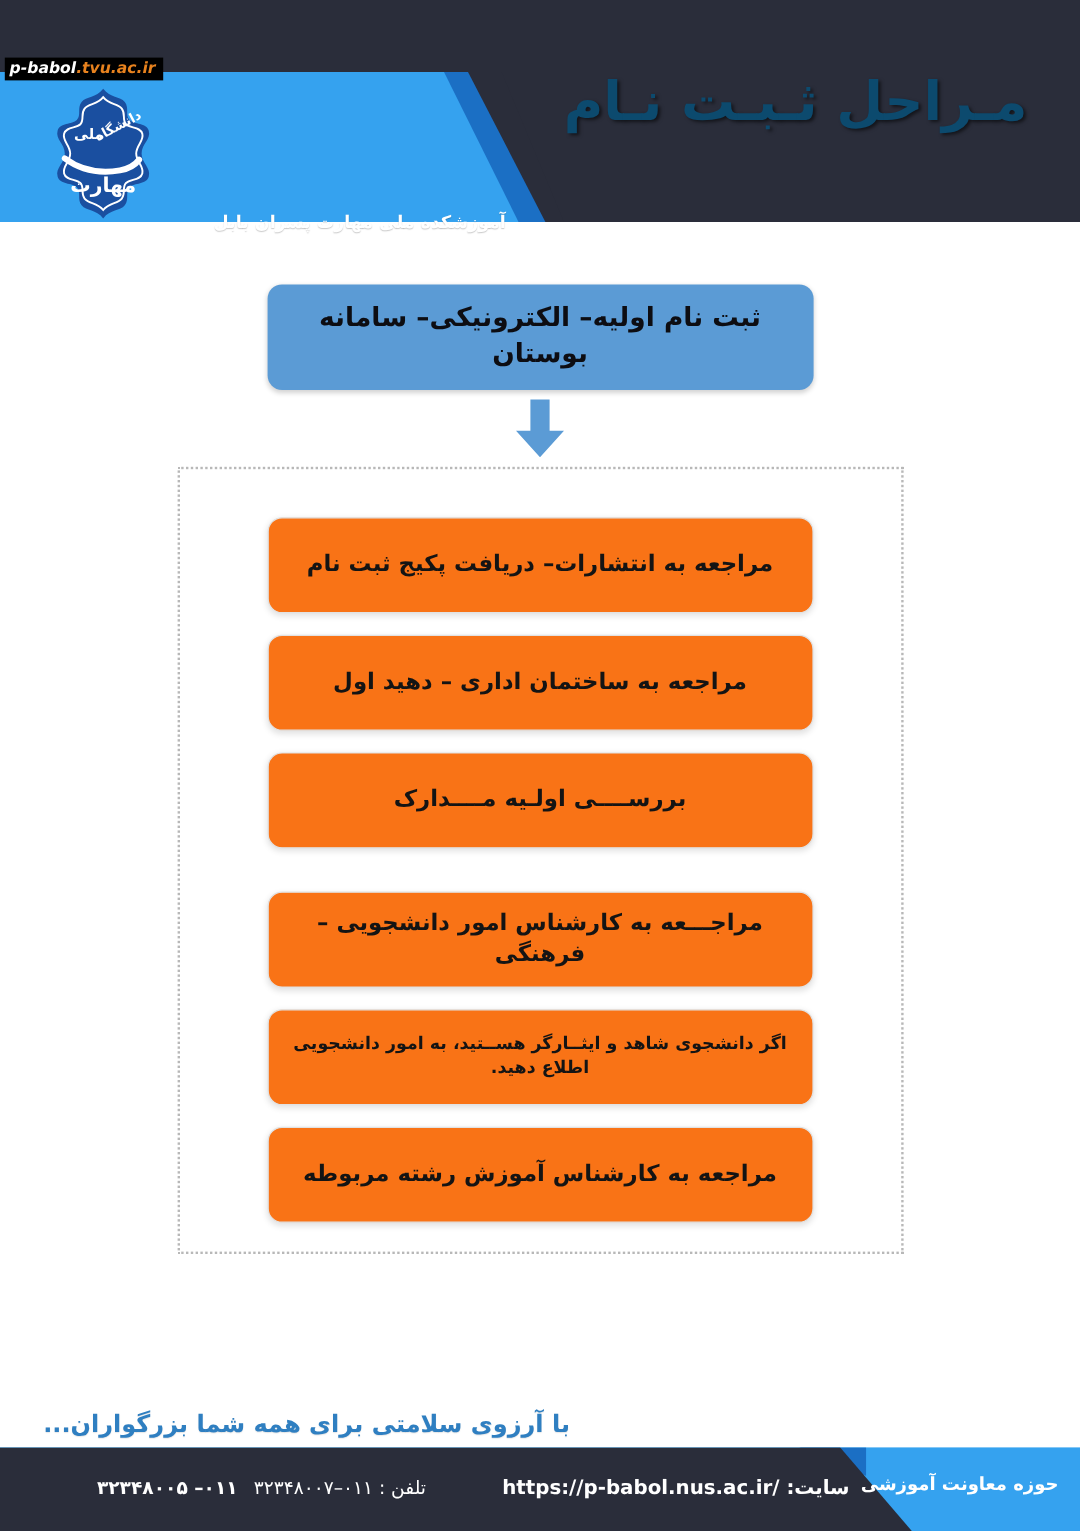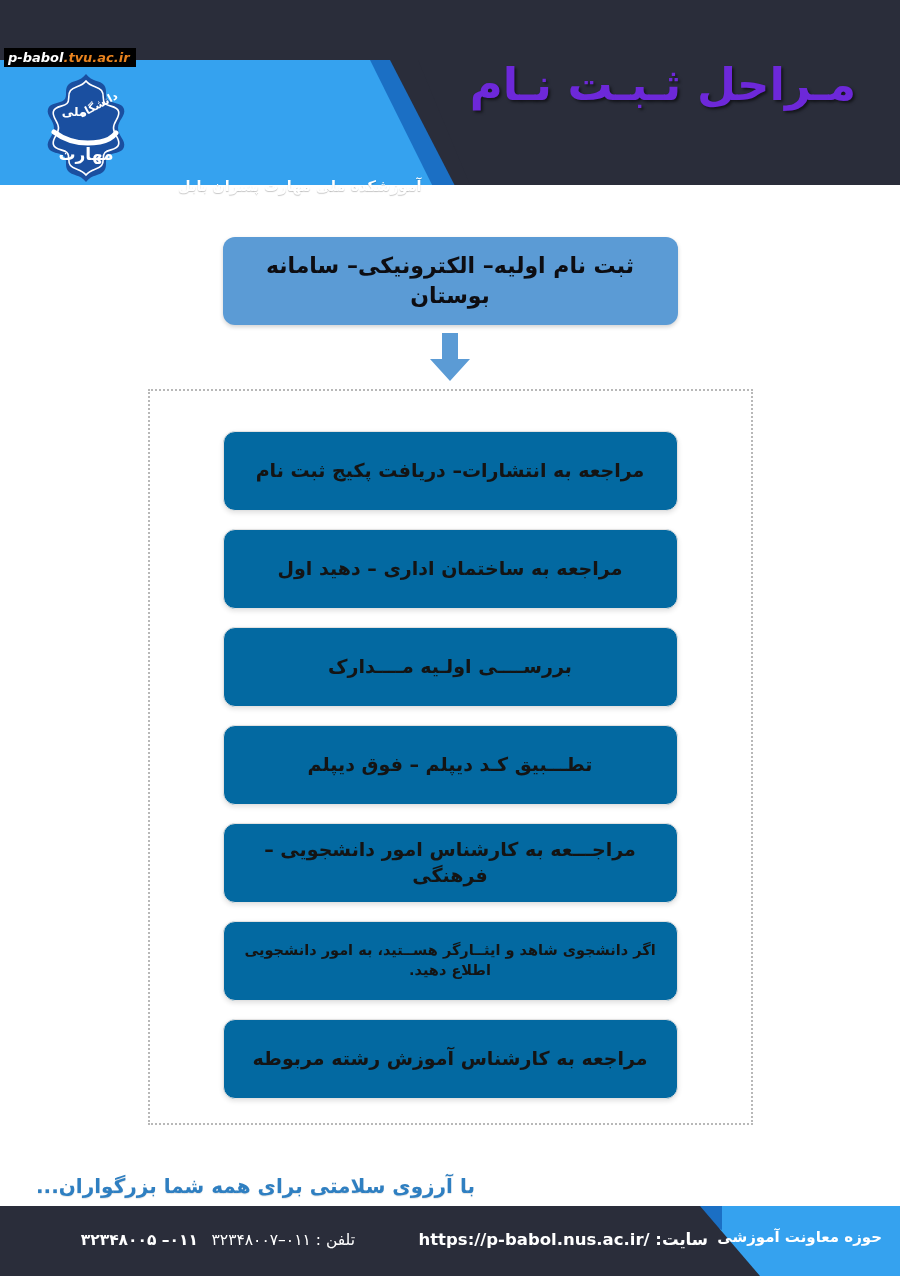--- a/index.html
+++ b/index.html
@@ -44,21 +44,21 @@
     left: 0; top: 60px;
     width: 500px; height: 155px;
     background: #35a2ef;
     clip-path: polygon(0 0, 370px 0, 447px 155px, 0 155px);
   }
   .header-title {
     position: absolute;
     right: 22px; top: 58px;
     width: 430px;
     text-align: center;
-    color: #6d28d9;
+    color: #0c4a6e;
     font-size: 45px;
     font-weight: bold;
     letter-spacing: -1px;
     text-shadow: 2px 2px 3px rgba(0,0,0,.55);
     direction: rtl;
     z-index: 6;
   }
 
   
   .logo {
@@ -120,21 +120,21 @@
   .arrow-down svg { display: block; }
 
   .dotted-panel {
     position: relative;
     width: 605px;
     margin: 4px auto 0;
     border: 2px dotted #b8b8b8;
     padding: 22px 0 24px;
   }
   .step-white {
-    background: #0369a1;
+    background: #f97316;
     color: #141414;
     font-size: 19px;
     font-weight: bold;
     height: 80px;
     border: 1px solid #e2e2e2;
     box-shadow: 0 2px 5px rgba(0,0,0,.12);
     padding: 0 16px;
   }
   .step-white.small { font-size: 14.5px; }
   .gap { height: 18px; }
@@ -290,21 +290,20 @@
       <div class="gap"></div>
       <div class="step-box step-white">مراجعه به انتشارات– دریافت پکیج ثبت نام</div>
 
       <div class="gap"></div>
       <div class="step-box step-white">مراجعه به ساختمان اداری – دهید اول</div>
 
       <div class="gap"></div>
       <div class="step-box step-white">بررســــی اولـیه مــــدارک</div>
 
       <div class="gap"></div>
-      <div class="step-box step-white">تطـــبیق کـد دیپلم – فوق دیپلم</div>
 
       <div class="gap"></div>
       <div class="step-box step-white">مراجـــعه به کارشناس امور دانشجویی – فرهنگی</div>
 
       <div class="gap"></div>
       <div class="step-box step-white small">اگر دانشجوی شاهد و ایثــارگر هســتید، به امور دانشجویی اطلاع دهید.</div>
 
       <div class="gap"></div>
       <div class="step-box step-white">مراجعه به کارشناس آموزش رشته مربوطه</div>
 

